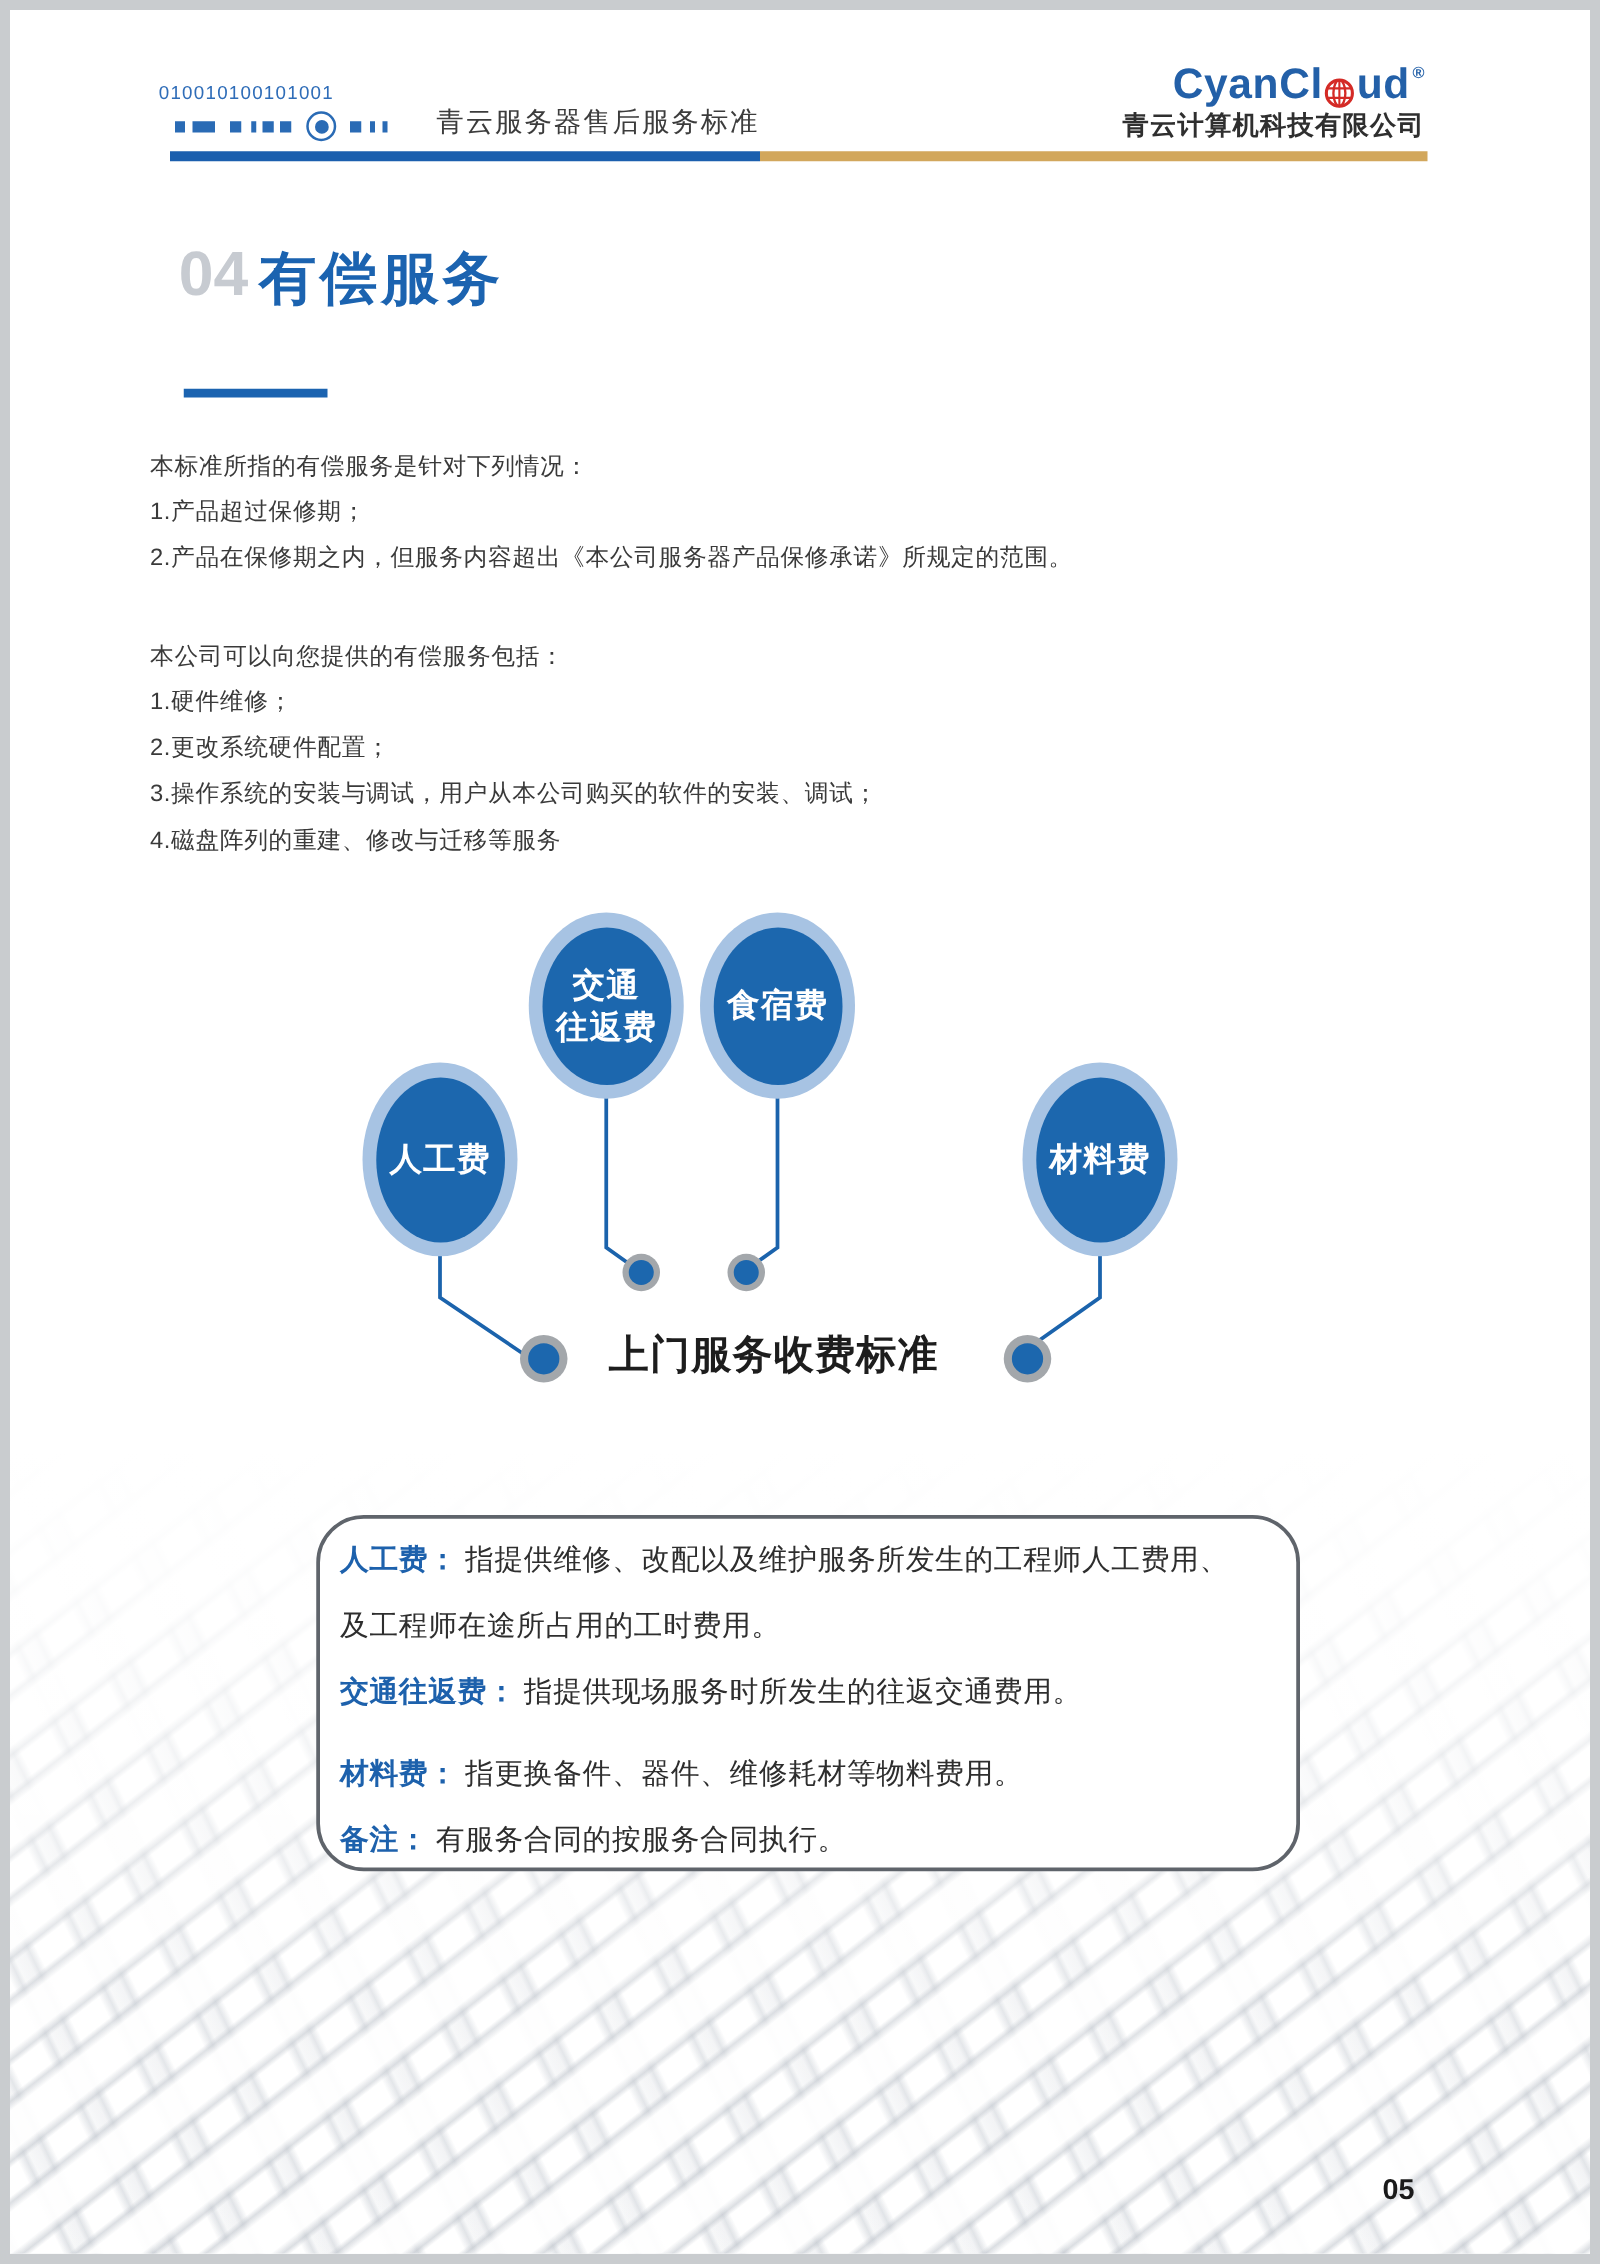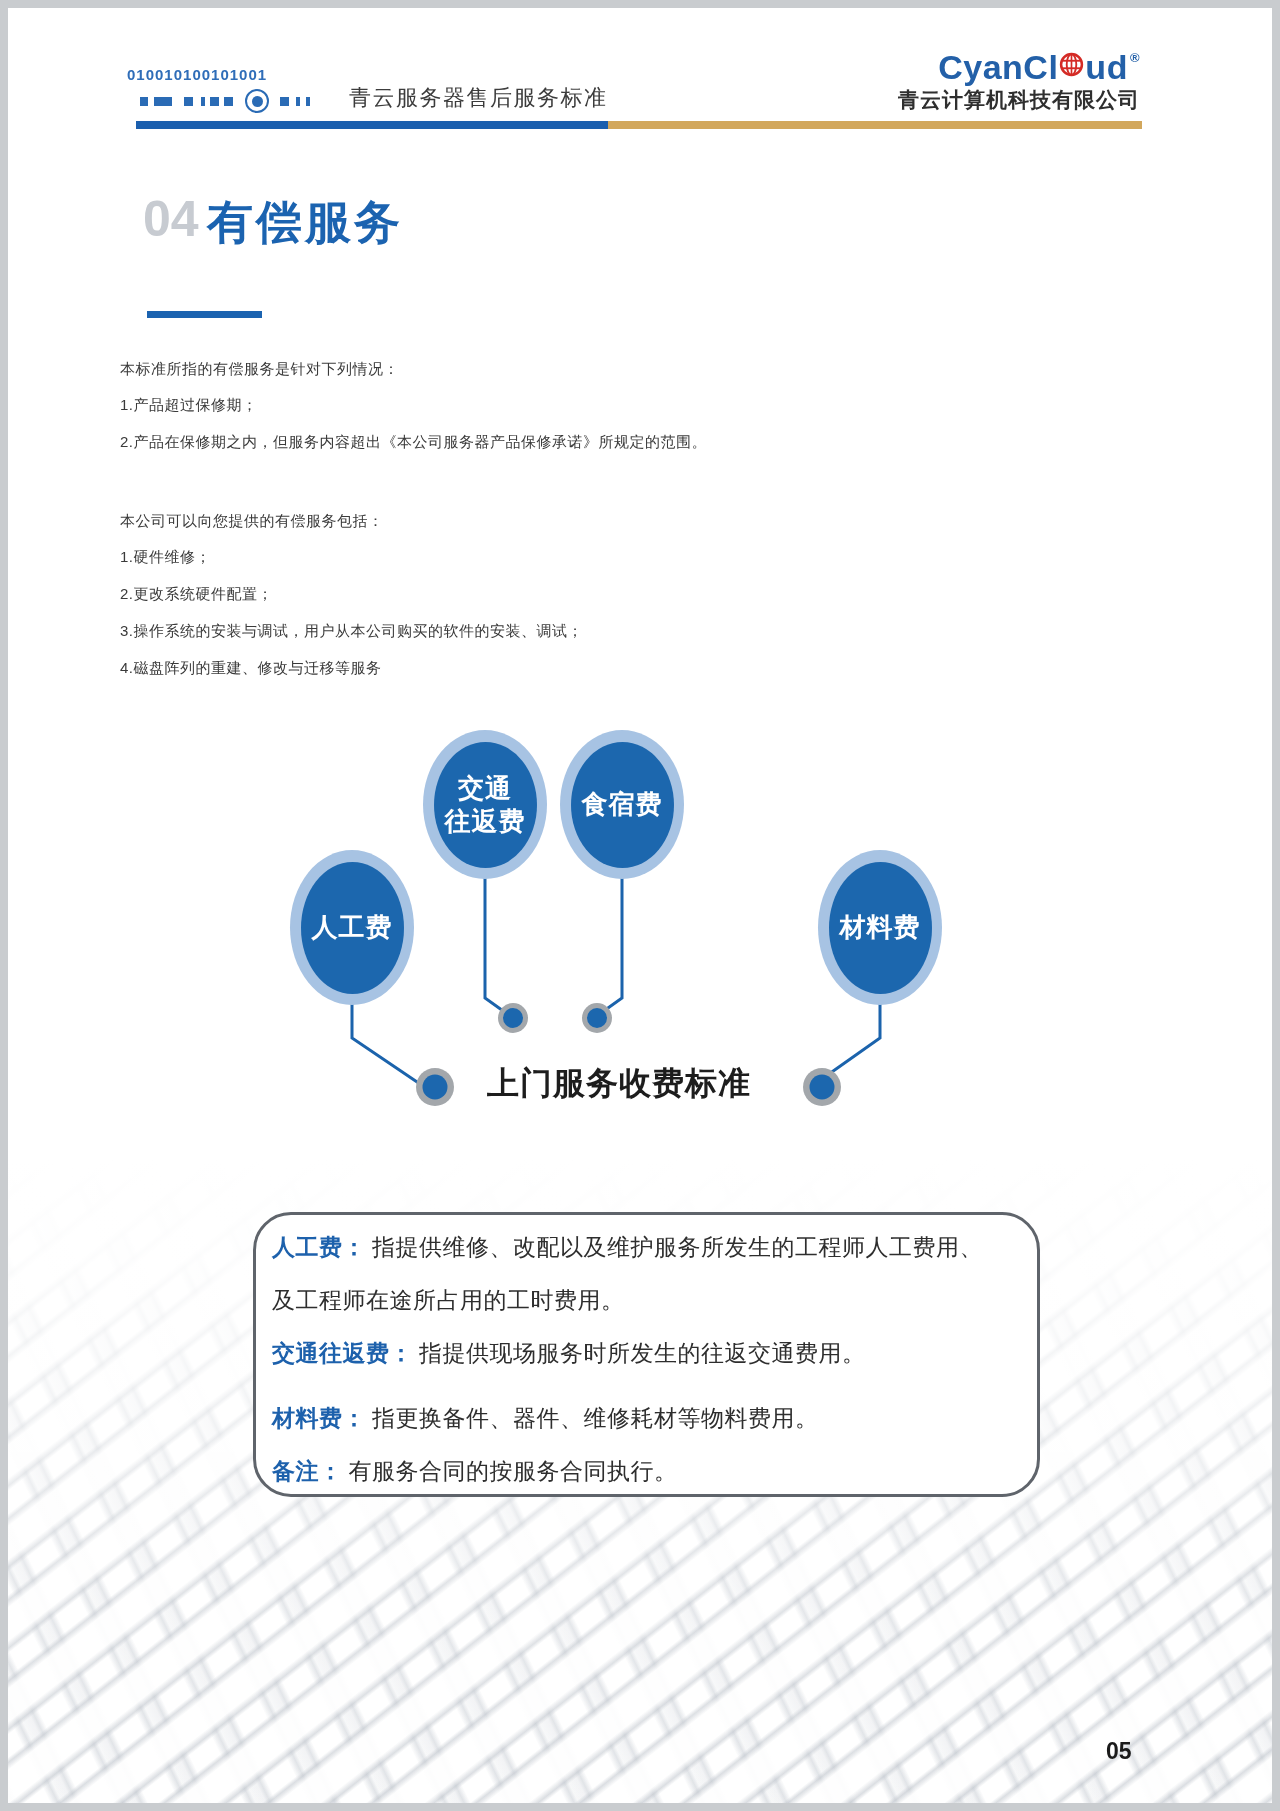--- a/index.html
+++ b/index.html
@@ -2,41 +2,41 @@
 <html><head>
 <meta charset="utf-8">
 <style>
   html,body{margin:0;padding:0;}
   body{background:#b9bcbf;font-family:"Liberation Sans","DejaVu Sans",sans-serif;}
   #canvas{position:relative;width:1280px;height:1811px;background:#c9cccf;overflow:hidden;margin:0 auto;}
   .page{position:absolute;inset:8px;background:#ffffff;}
   .abs{position:absolute;}
 
   
-  .binary{left:127px;top:66px;font-size:15px;font-weight:700;color:#2f6db8;letter-spacing:1px;}
+  .binary{left:127px;top:66px;font-size:15px;font-weight:400;color:#2f6db8;letter-spacing:1px;}
   .morse{left:140px;top:88px;height:26px;display:flex;align-items:center;gap:0;}
   .msq{background:#2a6bb5;height:9px;display:inline-block;}
   .mcircle{width:24px;height:24px;border:2px solid #2a6bb5;border-radius:50%;display:flex;align-items:center;justify-content:center;box-sizing:border-box;}
   .mdot{width:11px;height:11px;border-radius:50%;background:#2a6bb5;}
   .doc-title{left:349px;top:84px;font-size:22px;color:#3c3c3c;letter-spacing:1.5px;line-height:28px;}
-  .logo-line{right:140px;top:48px;display:flex;align-items:flex-start;font-weight:700;color:#2360a8;font-size:34px;letter-spacing:0.5px;}
+  .logo-line{right:140px;top:48px;display:flex;align-items:flex-end;font-weight:700;color:#2360a8;font-size:34px;letter-spacing:0.5px;}
   .logo-reg{font-size:13px;vertical-align:top;margin-left:2px;align-self:flex-start;margin-top:2px;}
   .globe{width:25px;height:25px;margin:4px 1px 0 1px;}
   .company{right:140px;top:86px;font-size:21px;font-weight:700;color:#2f2f2f;letter-spacing:1px;}
   .bar-blue{left:136px;top:121px;width:472px;height:8px;background:#1b5fae;}
   .bar-gold{left:608px;top:121px;width:534px;height:8px;background:#d2a75c;}
 
   
   .sec-num{left:143px;top:190px;font-size:50px;font-weight:700;color:#c7cbd1;text-align:center;}
   .sec-zh{left:207px;top:192px;font-size:46px;font-weight:700;color:#1b63b0;letter-spacing:3px;}
   .sec-en{left:146px;top:246px;font-size:38px;font-weight:700;color:#8a9097;letter-spacing:1px;}
   .sec-underline{left:147px;top:311px;width:115px;height:7px;background:#1b63b0;}
 
   
-  .para{left:120px;font-size:15px;color:#3a3a3a;letter-spacing:0.5px;white-space:nowrap;}
+  .para{left:120px;font-size:19px;color:#3a3a3a;letter-spacing:0.5px;white-space:nowrap;}
 
   
   .bubble{border-radius:50%;background:#a7c3e3;display:flex;align-items:center;justify-content:center;z-index:2;}
   .bubble-inner{width:calc(100% - 21px);height:calc(100% - 23px);border-radius:50%;background:#1c67ae;color:#ffffff;font-weight:700;font-size:26px;display:flex;flex-direction:column;align-items:center;justify-content:center;line-height:33px;letter-spacing:1px;}
   .bubble-inner span:empty{display:none;}
   #connector-svg{left:0;top:0;z-index:1;pointer-events:none;}
   .diagram-title{left:487px;top:1062px;width:320px;font-size:32px;font-weight:800;color:#1d1d1d;letter-spacing:1px;z-index:2;white-space:nowrap;}
 
   
   .fee-box{left:253px;top:1212px;width:787px;height:285px;background:#ffffff;border:3px solid #5f646b;border-radius:38px;box-sizing:border-box;z-index:3;}

